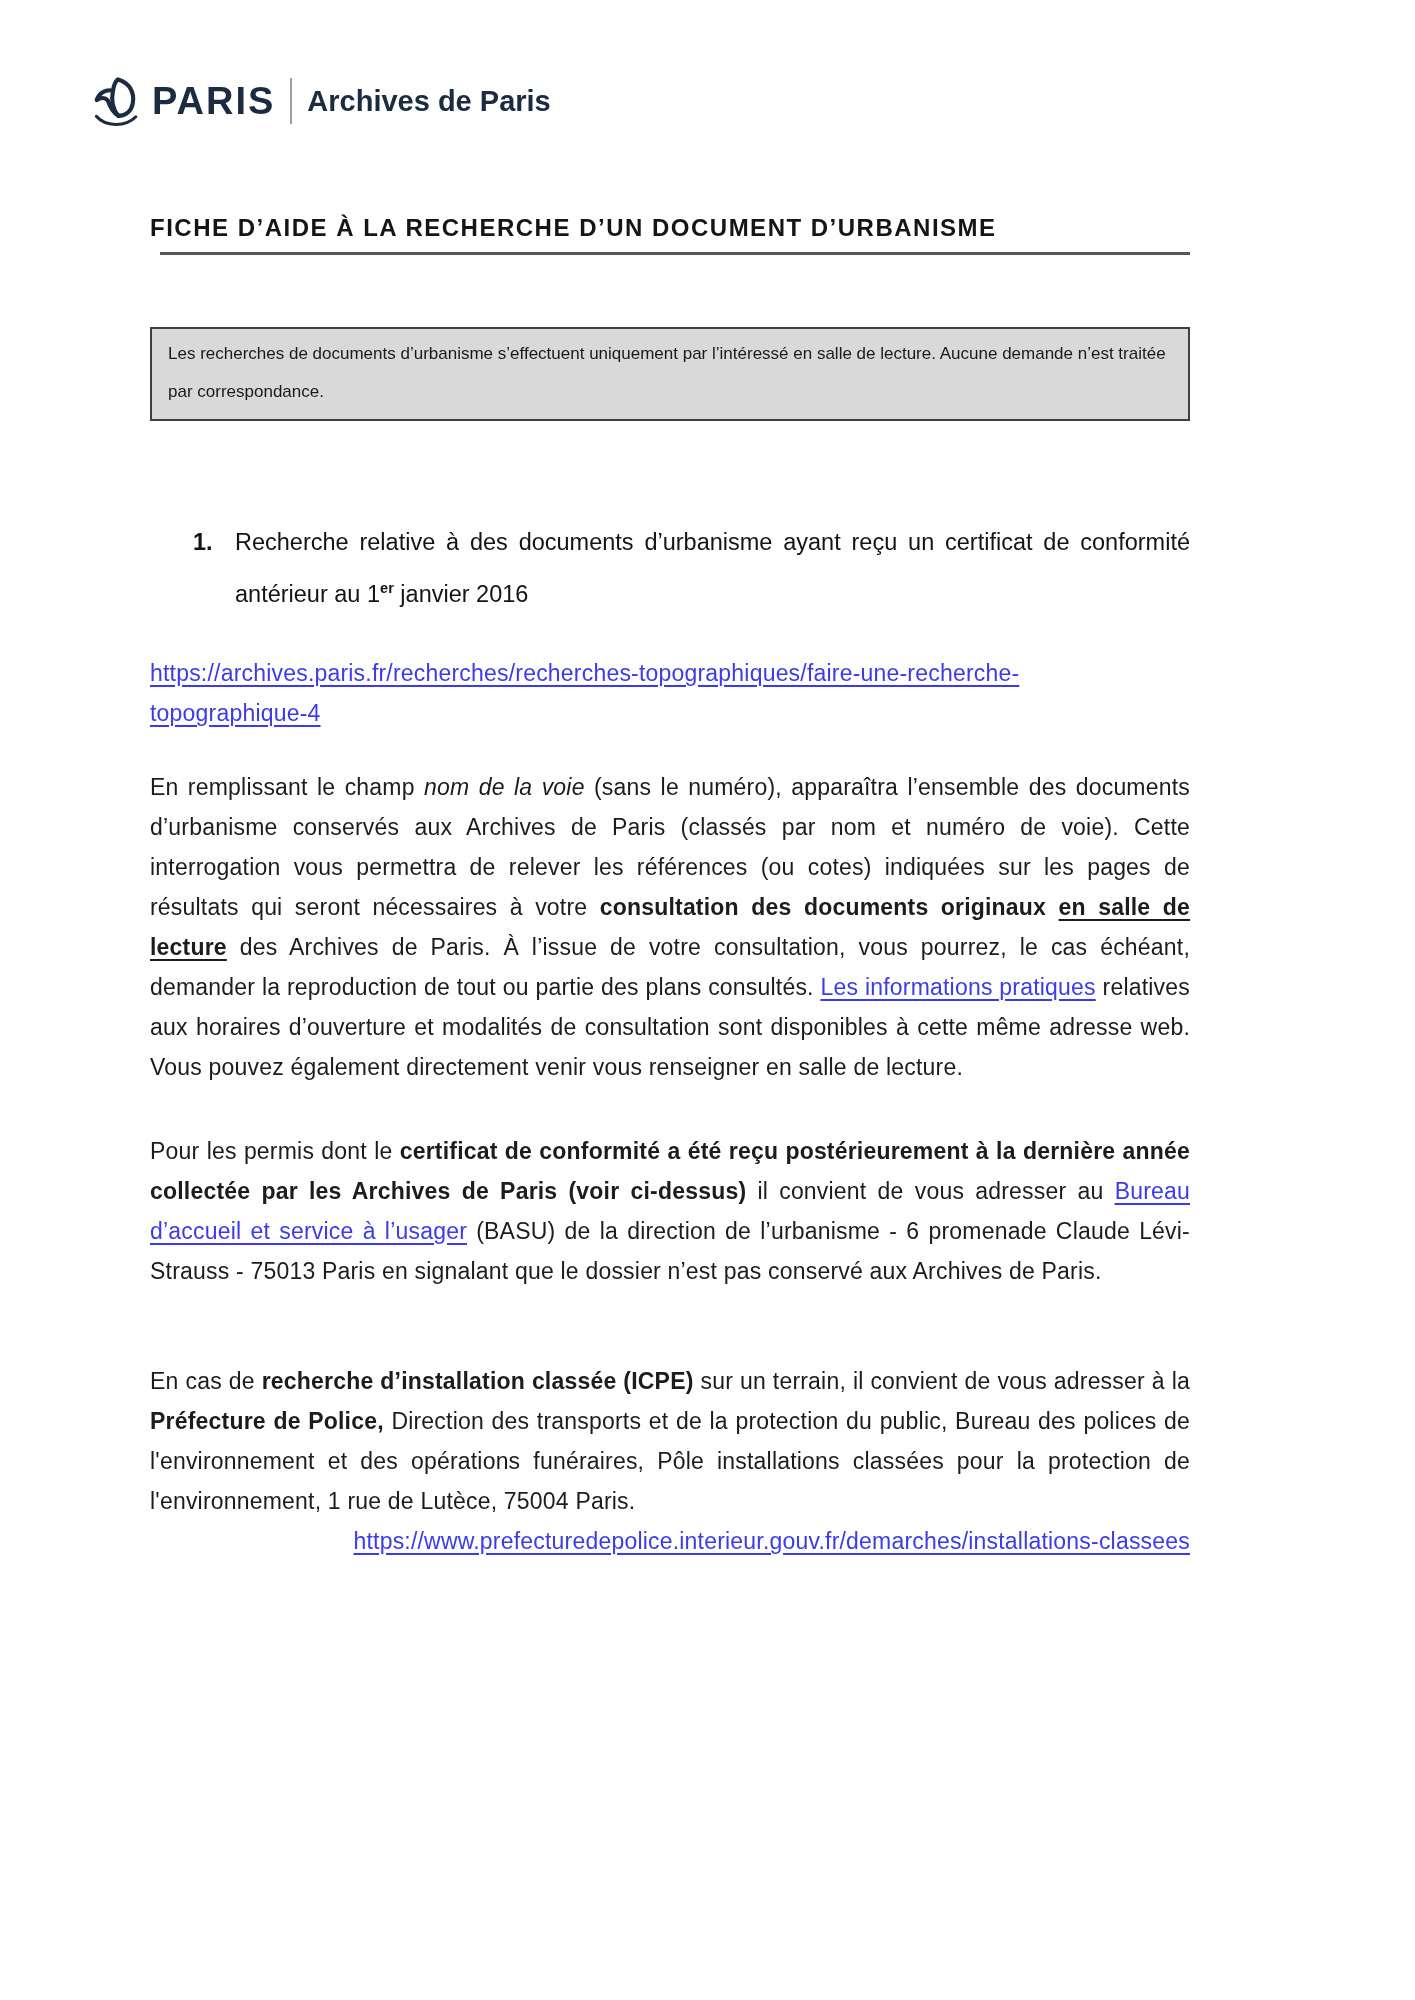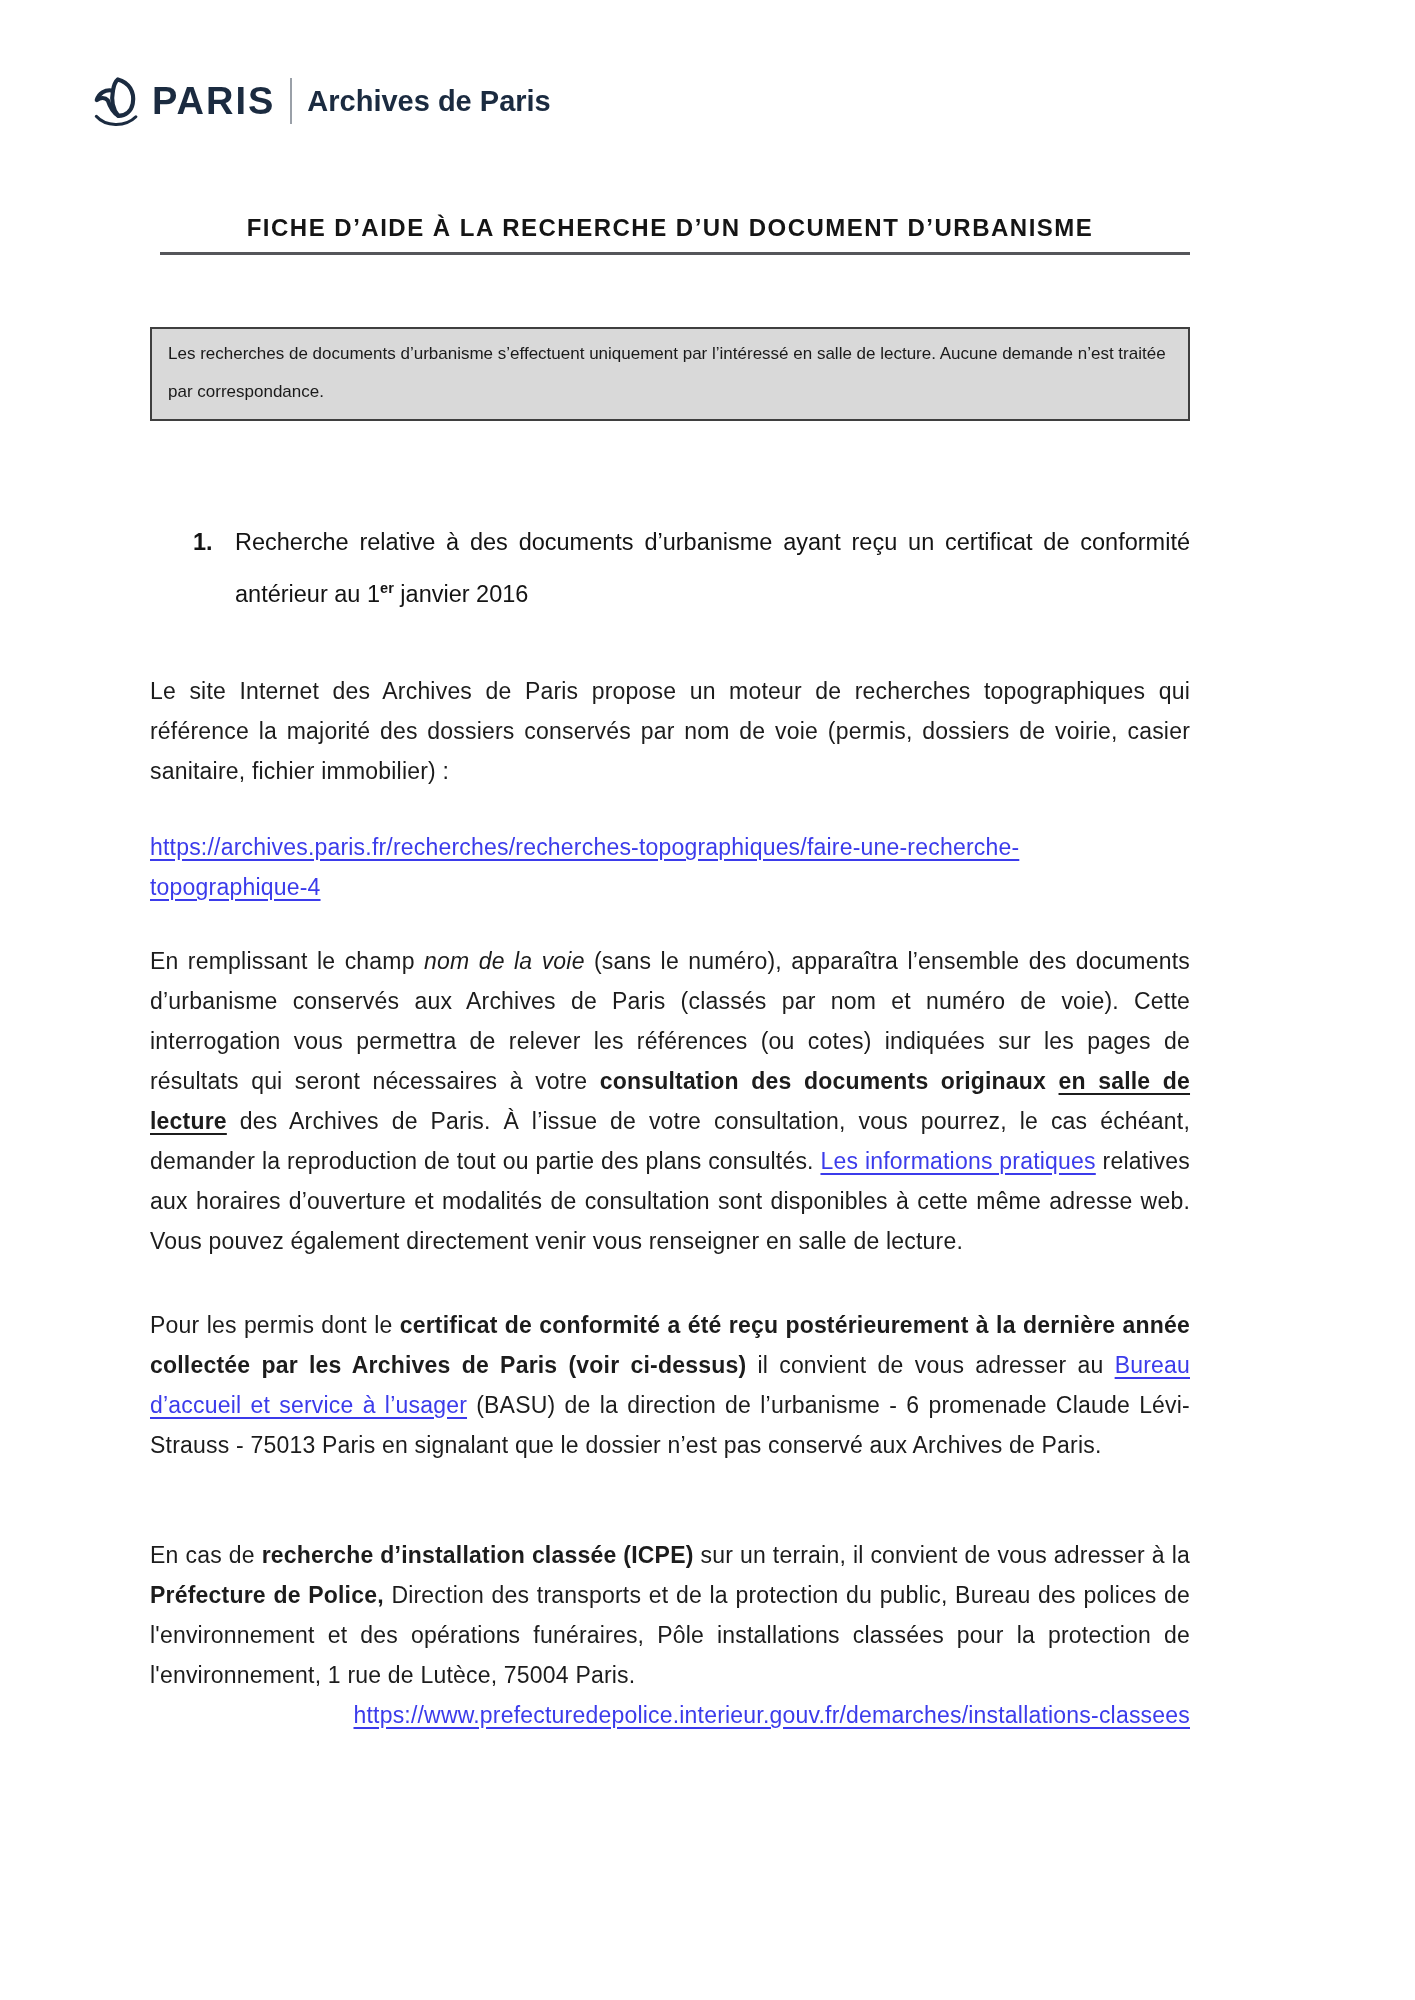--- a/index.html
+++ b/index.html
@@ -17,21 +17,21 @@
   .brand{display:flex;align-items:center;margin-left:-60px;height:52px;}
   .logo-svg{width:54px;height:52px;flex:0 0 auto;}
   .brand-word{
     font-size:38px;font-weight:bold;color:#1b2b40;
     letter-spacing:2px;margin-left:8px;line-height:1;
   }
   .brand-divider{width:2px;height:46px;background:#9aa0a8;margin:0 15px;}
   .brand-sub{font-size:29px;font-weight:bold;color:#1b2b40;line-height:1;}
   
   .doc-title{
-    margin:86px 0 0 0;text-align:center;
+    margin:86px 0 0 0;
     font-size:24px;font-weight:bold;color:#151515;
     letter-spacing:1.5px;line-height:30px;
   }
   .title-rule{
     border:none;border-top:3px solid #55565a;
     margin:9px 0 0 10px;height:0;
   }
   
   .notice{
     margin-top:72px;
@@ -94,21 +94,20 @@
 
   <div class="notice">
     <span>Les recherches de documents d’urbanisme s’effectuent uniquement par l’intéressé en salle de lecture. Aucune demande n’est traitée par correspondance.</span>
   </div>
 
   <div class="section-heading">
     <span class="section-num">1.</span>
     <span class="section-text"><span class="run-plain">Recherche relative à des documents d’urbanisme ayant reçu un certificat de conformité antérieur au 1</span><span class="run-sup">er</span><span class="run-plain"> janvier 2016</span></span>
   </div>
 
-  <p class="body-p p-intro"><span class="run-plain">Le site Internet des Archives de Paris propose un moteur de recherches topographiques qui référence la majorité des dossiers conservés par nom de voie (permis, dossiers de voirie, casier sanitaire, fichier immobilier) :</span></p>
 
   <p class="body-p p-link"><a class="run-link" href="#">https://archives.paris.fr/recherches/recherches-topographiques/faire-une-recherche-</a><br><a class="run-link" href="#">topographique-4</a></p>
 
   <p class="body-p p-rempl"><span class="run-plain">En remplissant le champ </span><span class="run-italic">nom de la voie</span><span class="run-plain"> (sans le numéro), apparaîtra l’ensemble des documents d’urbanisme conservés aux Archives de Paris (classés par nom et numéro de voie). Cette interrogation vous permettra de relever les références (ou cotes) indiquées sur les pages de résultats qui seront nécessaires à votre </span><span class="run-bold">consultation des documents originaux </span><span class="run-bold-underline">en salle de lecture</span><span class="run-plain"> des Archives de Paris. À l’issue de votre consultation, vous pourrez, le cas échéant, demander la reproduction de tout ou partie des plans consultés. </span><a class="run-link" href="#">Les informations pratiques</a><span class="run-plain"> relatives aux horaires d’ouverture et modalités de consultation sont disponibles à cette même adresse web. Vous pouvez également directement venir vous renseigner en salle de lecture.</span></p>
 
   <p class="body-p p-permis"><span class="run-plain">Pour les permis dont le </span><span class="run-bold">certificat de conformité a été reçu postérieurement à la dernière année collectée par les Archives de Paris (voir ci-dessus)</span><span class="run-plain"> il convient de vous adresser au </span><a class="run-link" href="#">Bureau d’accueil et service à l’usager</a><span class="run-plain"> (BASU) de la direction de l’urbanisme - 6 promenade Claude Lévi-Strauss - 75013 Paris en signalant que le dossier n’est pas conservé aux Archives de Paris.</span></p>
 
   <p class="body-p p-icpe"><span class="run-plain">En cas de </span><span class="run-bold">recherche d’installation classée (ICPE)</span><span class="run-plain"> sur un terrain, il convient de vous adresser à la </span><span class="run-bold">Préfecture de Police,</span><span class="run-plain"> Direction des transports et de la protection du public, Bureau des polices de l'environnement et des opérations funéraires, Pôle installations classées pour la protection de l'environnement, 1 rue de Lutèce, 75004 Paris.</span></p>
 
   <p class="body-p p-icpe-link"><a class="run-link" href="#">https://www.prefecturedepolice.interieur.gouv.fr/demarches/installations-classees</a></p>

